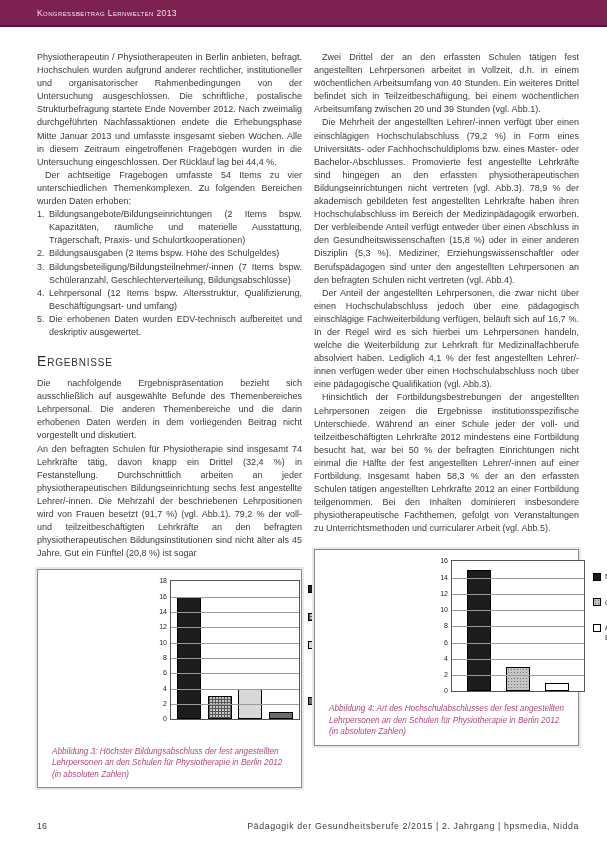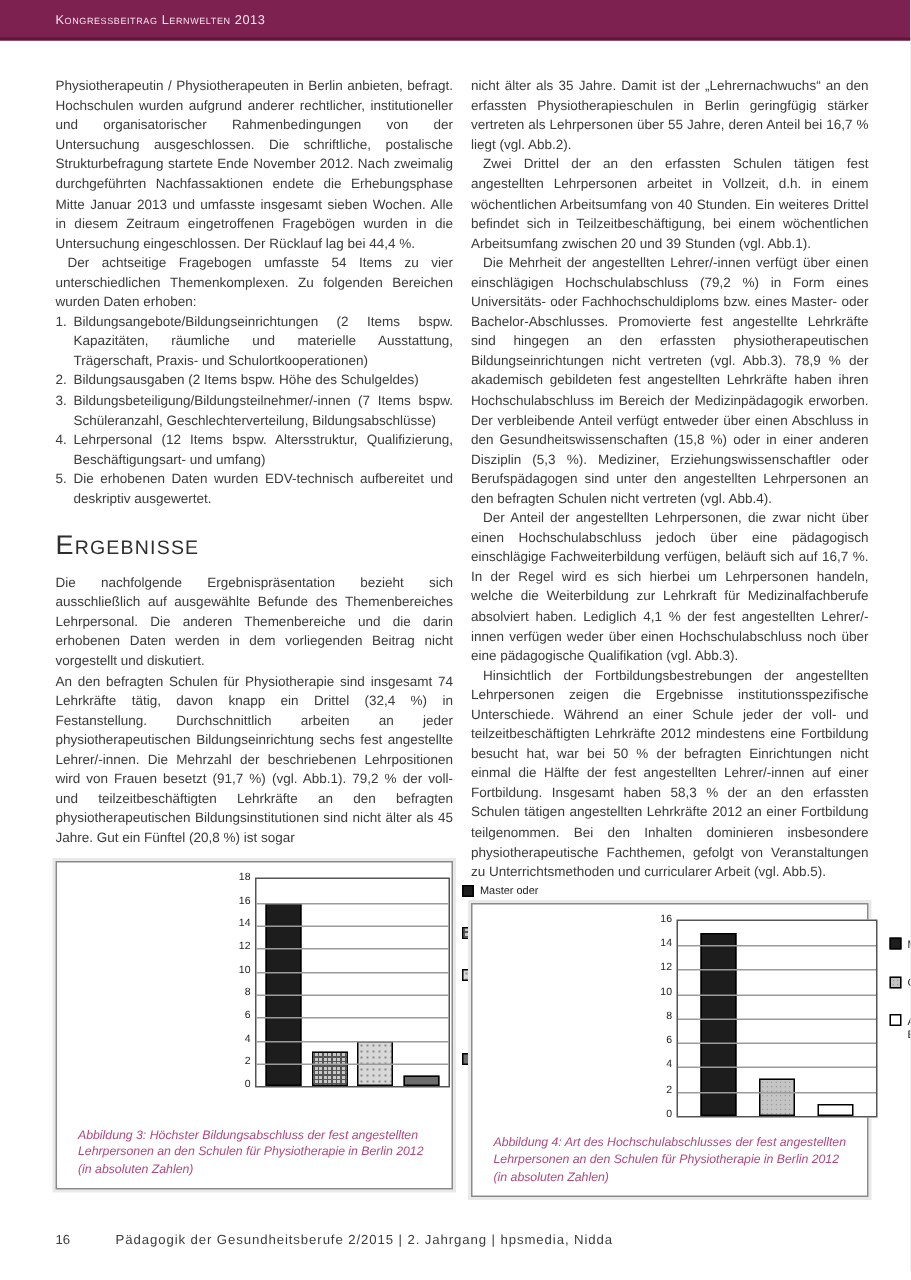--- a/index.html
+++ b/index.html
@@ -23,21 +23,21 @@
   .col { width:265px; box-sizing:border-box; }
   p.just {
     margin:0; text-align:justify; font-size:9px; line-height:13.1px; color:#3a3a3a;
   }
   p.ind { text-indent:8px; }
   .list { margin:0; font-size:9px; line-height:13.1px; color:#3a3a3a; }
   .li { display:flex; }
   .li .num { flex:0 0 12px; }
   .li .li-text { flex:1; text-align:justify; }
   h2.results {
-    margin:14px 0 8px 0; font-size:18px; font-weight:normal;
+    margin:14px 0 8px 0; font-size:14px; font-weight:normal;
     font-variant:small-caps; letter-spacing:0.8px; color:#2e2e2e;
   }
   h3.subhead {
     margin:12px 0 1px 0; font-size:10px; font-weight:normal; color:#3a3a3a;
   }
   
   .figure {
     margin:9px 0 0 0; border:1px solid #8a8a8a; box-shadow:0 0 0 2px #e9e9e9;
     background:#fff; box-sizing:border-box;
   }
@@ -78,21 +78,21 @@
   .fill-white { background:#ffffff; }
   .caption {
     font-style:italic; color:#b0487f; font-size:8.2px; line-height:11.5px;
     padding:3px 10px 7px 14px;
   }
   
   .footer {
     display:flex; align-items:center; padding:0 28px 22px 37px; font-size:8.8px; color:#3c3c3c;
   }
   .footer .pagenum { flex:0 0 40px; }
-  .footer .footer-text { flex:1; text-align:left; letter-spacing:0.6px; }
+  .footer .footer-text { flex:1; text-align:right; letter-spacing:0.6px; }
 </style>
 </head>
 <body>
 
 <div class="page">
 
   <header class="band">
     <span class="hdr-right">Kongressbeitrag Lernwelten 2013</span>
   </header>
 
@@ -176,21 +176,20 @@
                 <span class="swatch fill-darkgray"></span>
                 <span class="legend-label">Physiotherapeut/-in mit einschlägigen therapeutischen Fachweiterbildungen</span>
               </div>
             </div>
         </div>
         <figcaption class="caption">Abbildung 3: Höchster Bildungsabschluss der fest angestellten Lehrpersonen an den Schulen für Physiotherapie in Berlin 2012 (in absoluten Zahlen)</figcaption>
       </figure>
     </div>
 
     <div class="col">
-      <p class="just">nicht älter als 35 Jahre. Damit ist der „Lehrernachwuchs“ an den erfassten Physiotherapieschulen in Berlin geringfügig stärker vertreten als Lehrpersonen über 55 Jahre, deren Anteil bei 16,7 % liegt (vgl. Abb.2).</p>
       <p class="just ind">Zwei Drittel der an den erfassten Schulen tätigen fest angestellten Lehrpersonen arbeitet in Vollzeit, d.h. in einem wöchentlichen Arbeitsumfang von 40 Stunden. Ein weiteres Drittel befindet sich in Teilzeitbeschäftigung, bei einem wöchentlichen Arbeitsumfang zwischen 20 und 39 Stunden (vgl. Abb.1).</p>
       <p class="just ind">Die Mehrheit der angestellten Lehrer/-innen verfügt über einen einschlägigen Hochschulabschluss (79,2 %) in Form eines Universitäts- oder Fachhochschuldiploms bzw. eines Master- oder Bachelor-Abschlusses. Promovierte fest angestellte Lehrkräfte sind hingegen an den erfassten physiotherapeutischen Bildungseinrichtungen nicht vertreten (vgl. Abb.3). 78,9 % der akademisch gebildeten fest angestellten Lehrkräfte haben ihren Hochschulabschluss im Bereich der Medizinpädagogik erworben. Der verbleibende Anteil verfügt entweder über einen Abschluss in den Gesundheitswissenschaften (15,8 %) oder in einer anderen Disziplin (5,3 %). Mediziner, Erziehungswissenschaftler oder Berufspädagogen sind unter den angestellten Lehrpersonen an den befragten Schulen nicht vertreten (vgl. Abb.4).</p>
       <p class="just ind">Der Anteil der angestellten Lehrpersonen, die zwar nicht über einen Hochschulabschluss jedoch über eine pädagogisch einschlägige Fachweiterbildung verfügen, beläuft sich auf 16,7 %. In der Regel wird es sich hierbei um Lehrpersonen handeln, welche die Weiterbildung zur Lehrkraft für Medizinalfachberufe absolviert haben. Lediglich 4,1 % der fest angestellten Lehrer/-innen verfügen weder über einen Hochschulabschluss noch über eine pädagogische Qualifikation (vgl. Abb.3).</p>
       <p class="just ind">Hinsichtlich der Fortbildungsbestrebungen der angestellten Lehrpersonen zeigen die Ergebnisse institutionsspezifische Unterschiede. Während an einer Schule jeder der voll- und teilzeitbeschäftigten Lehrkräfte 2012 mindestens eine Fortbildung besucht hat, war bei 50 % der befragten Einrichtungen nicht einmal die Hälfte der fest angestellten Lehrer/-innen auf einer Fortbildung. Insgesamt haben 58,3 % der an den erfassten Schulen tätigen angestellten Lehrkräfte 2012 an einer Fortbildung teilgenommen. Bei den Inhalten dominieren insbesondere physiotherapeutische Fachthemen, gefolgt von Veranstaltungen zu Unterrichtsmethoden und curricularer Arbeit (vgl. Abb.5).</p>
 
       <figure class="figure c4 fig-right">
         <div class="chart">
           <div class="yaxis">
               <div class="ytick" style="bottom: 0%;">0</div>
               <div class="ytick" style="bottom: 12.5%;">2</div>

